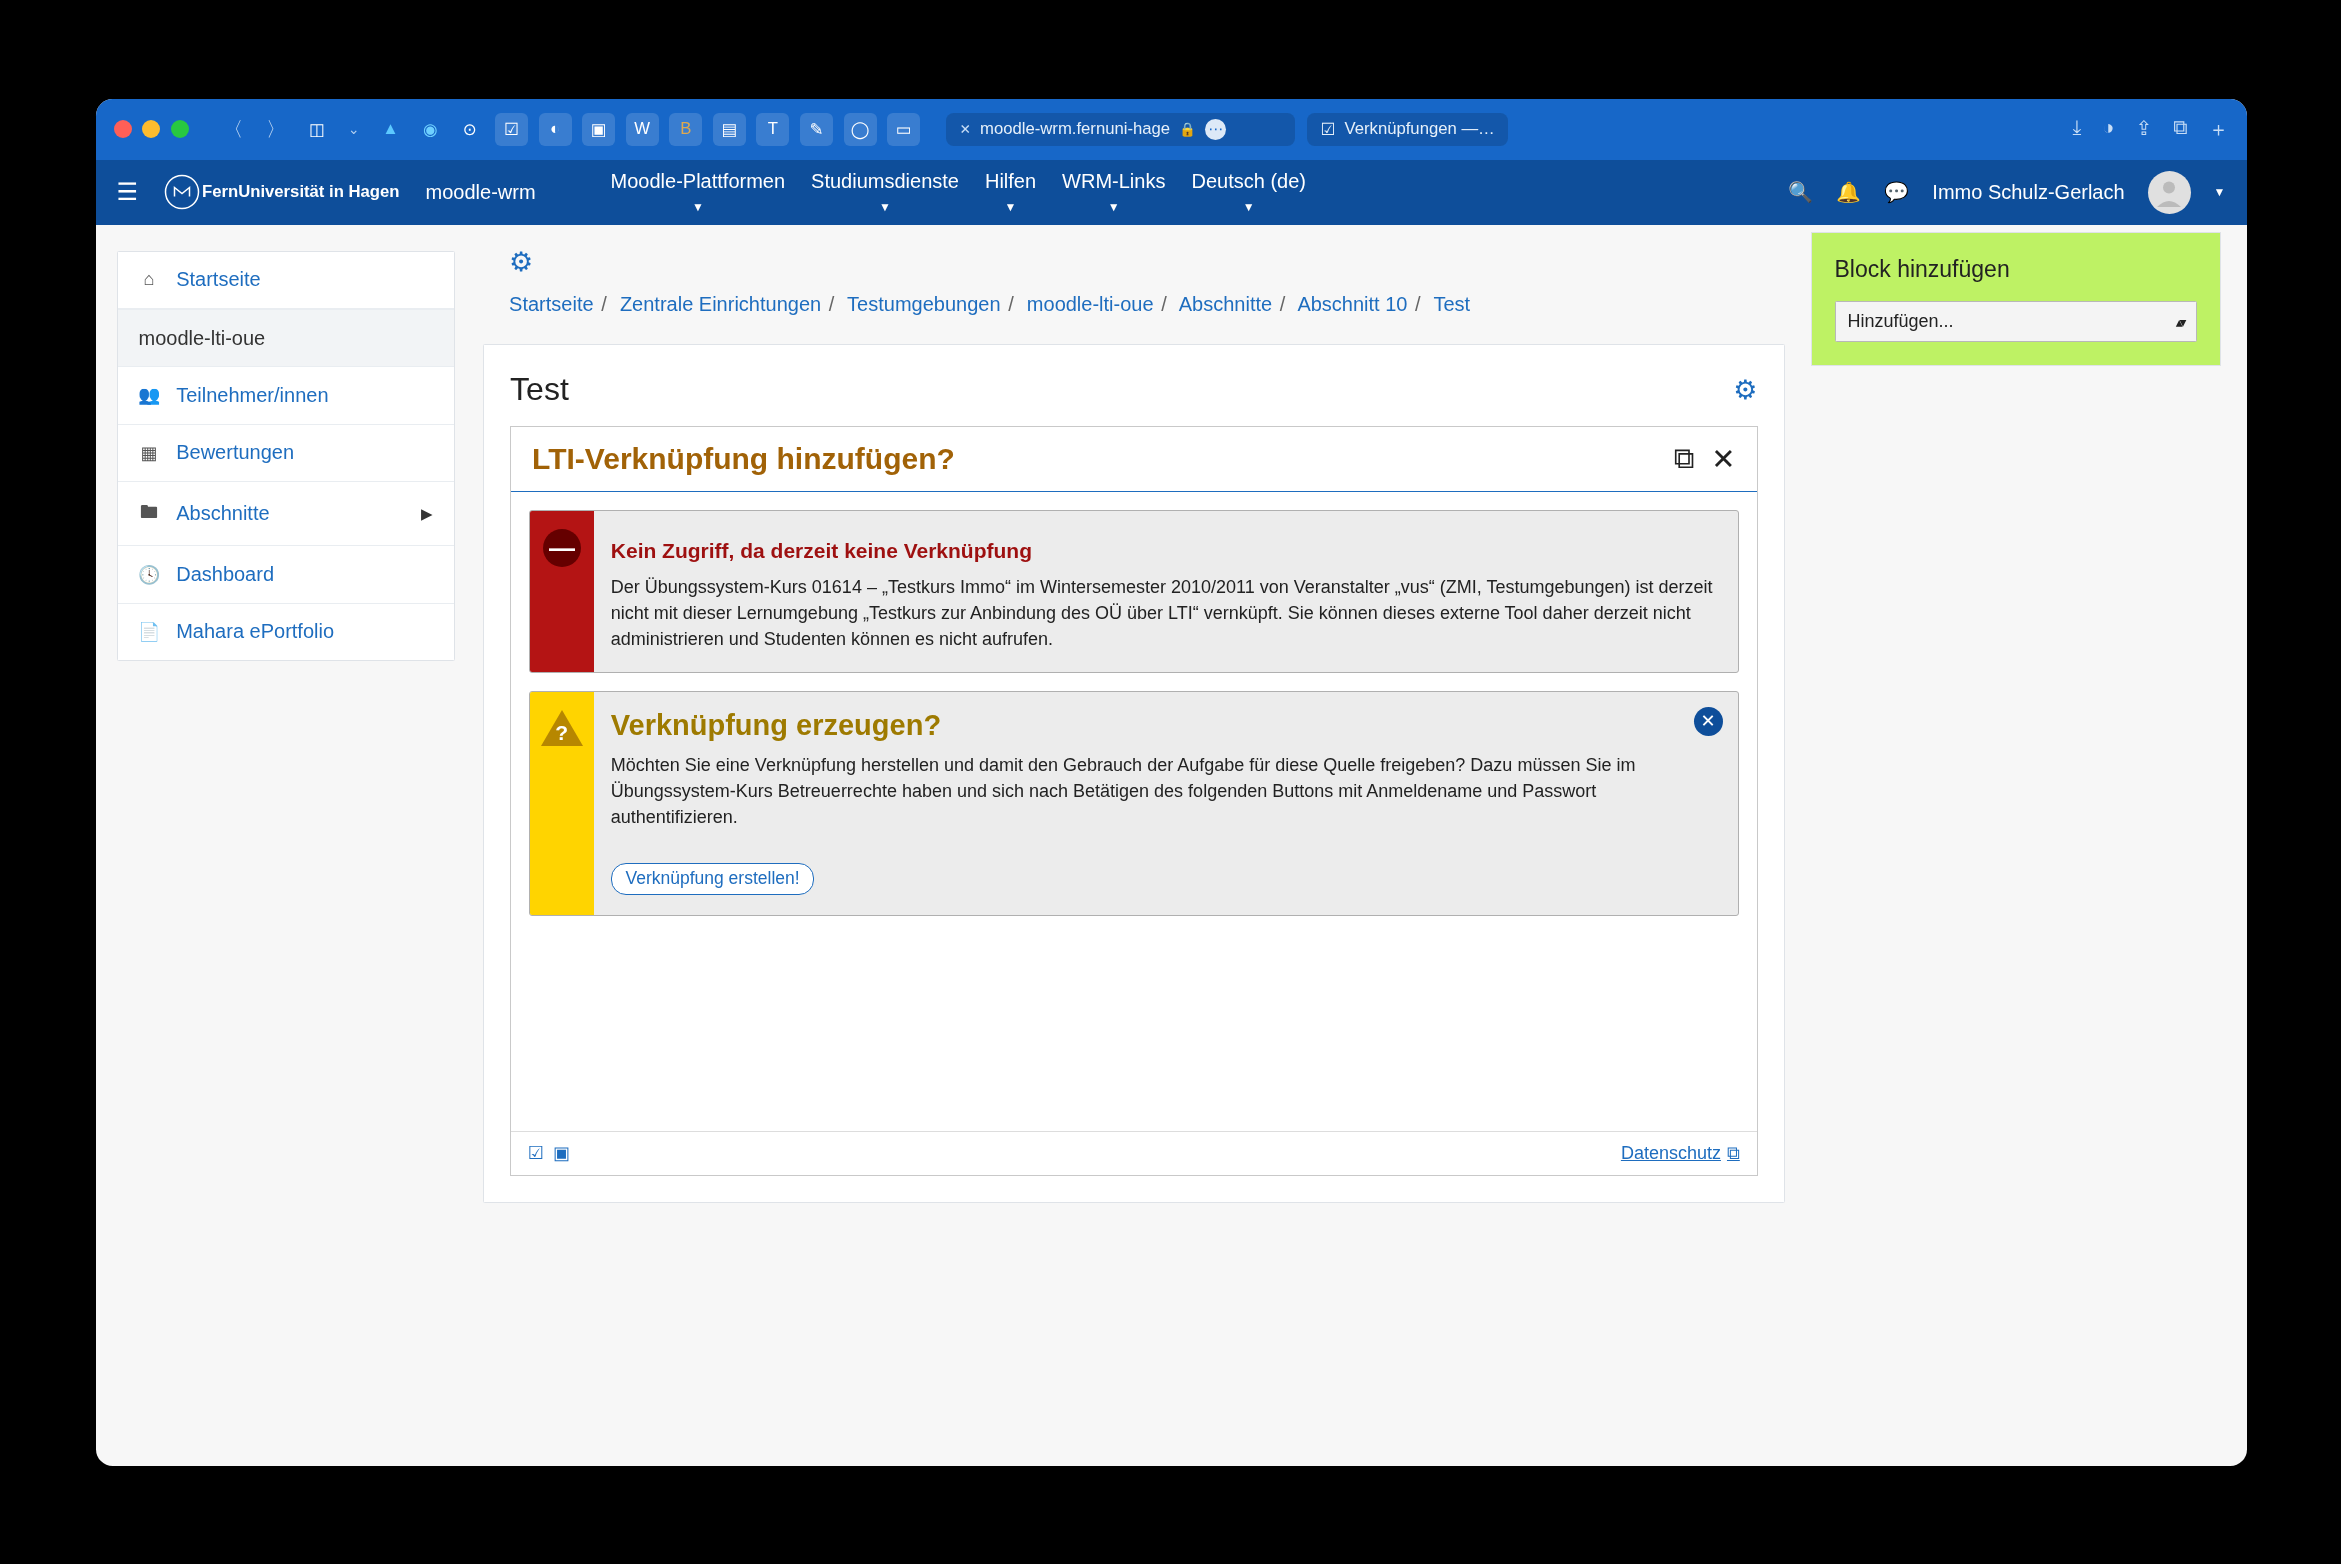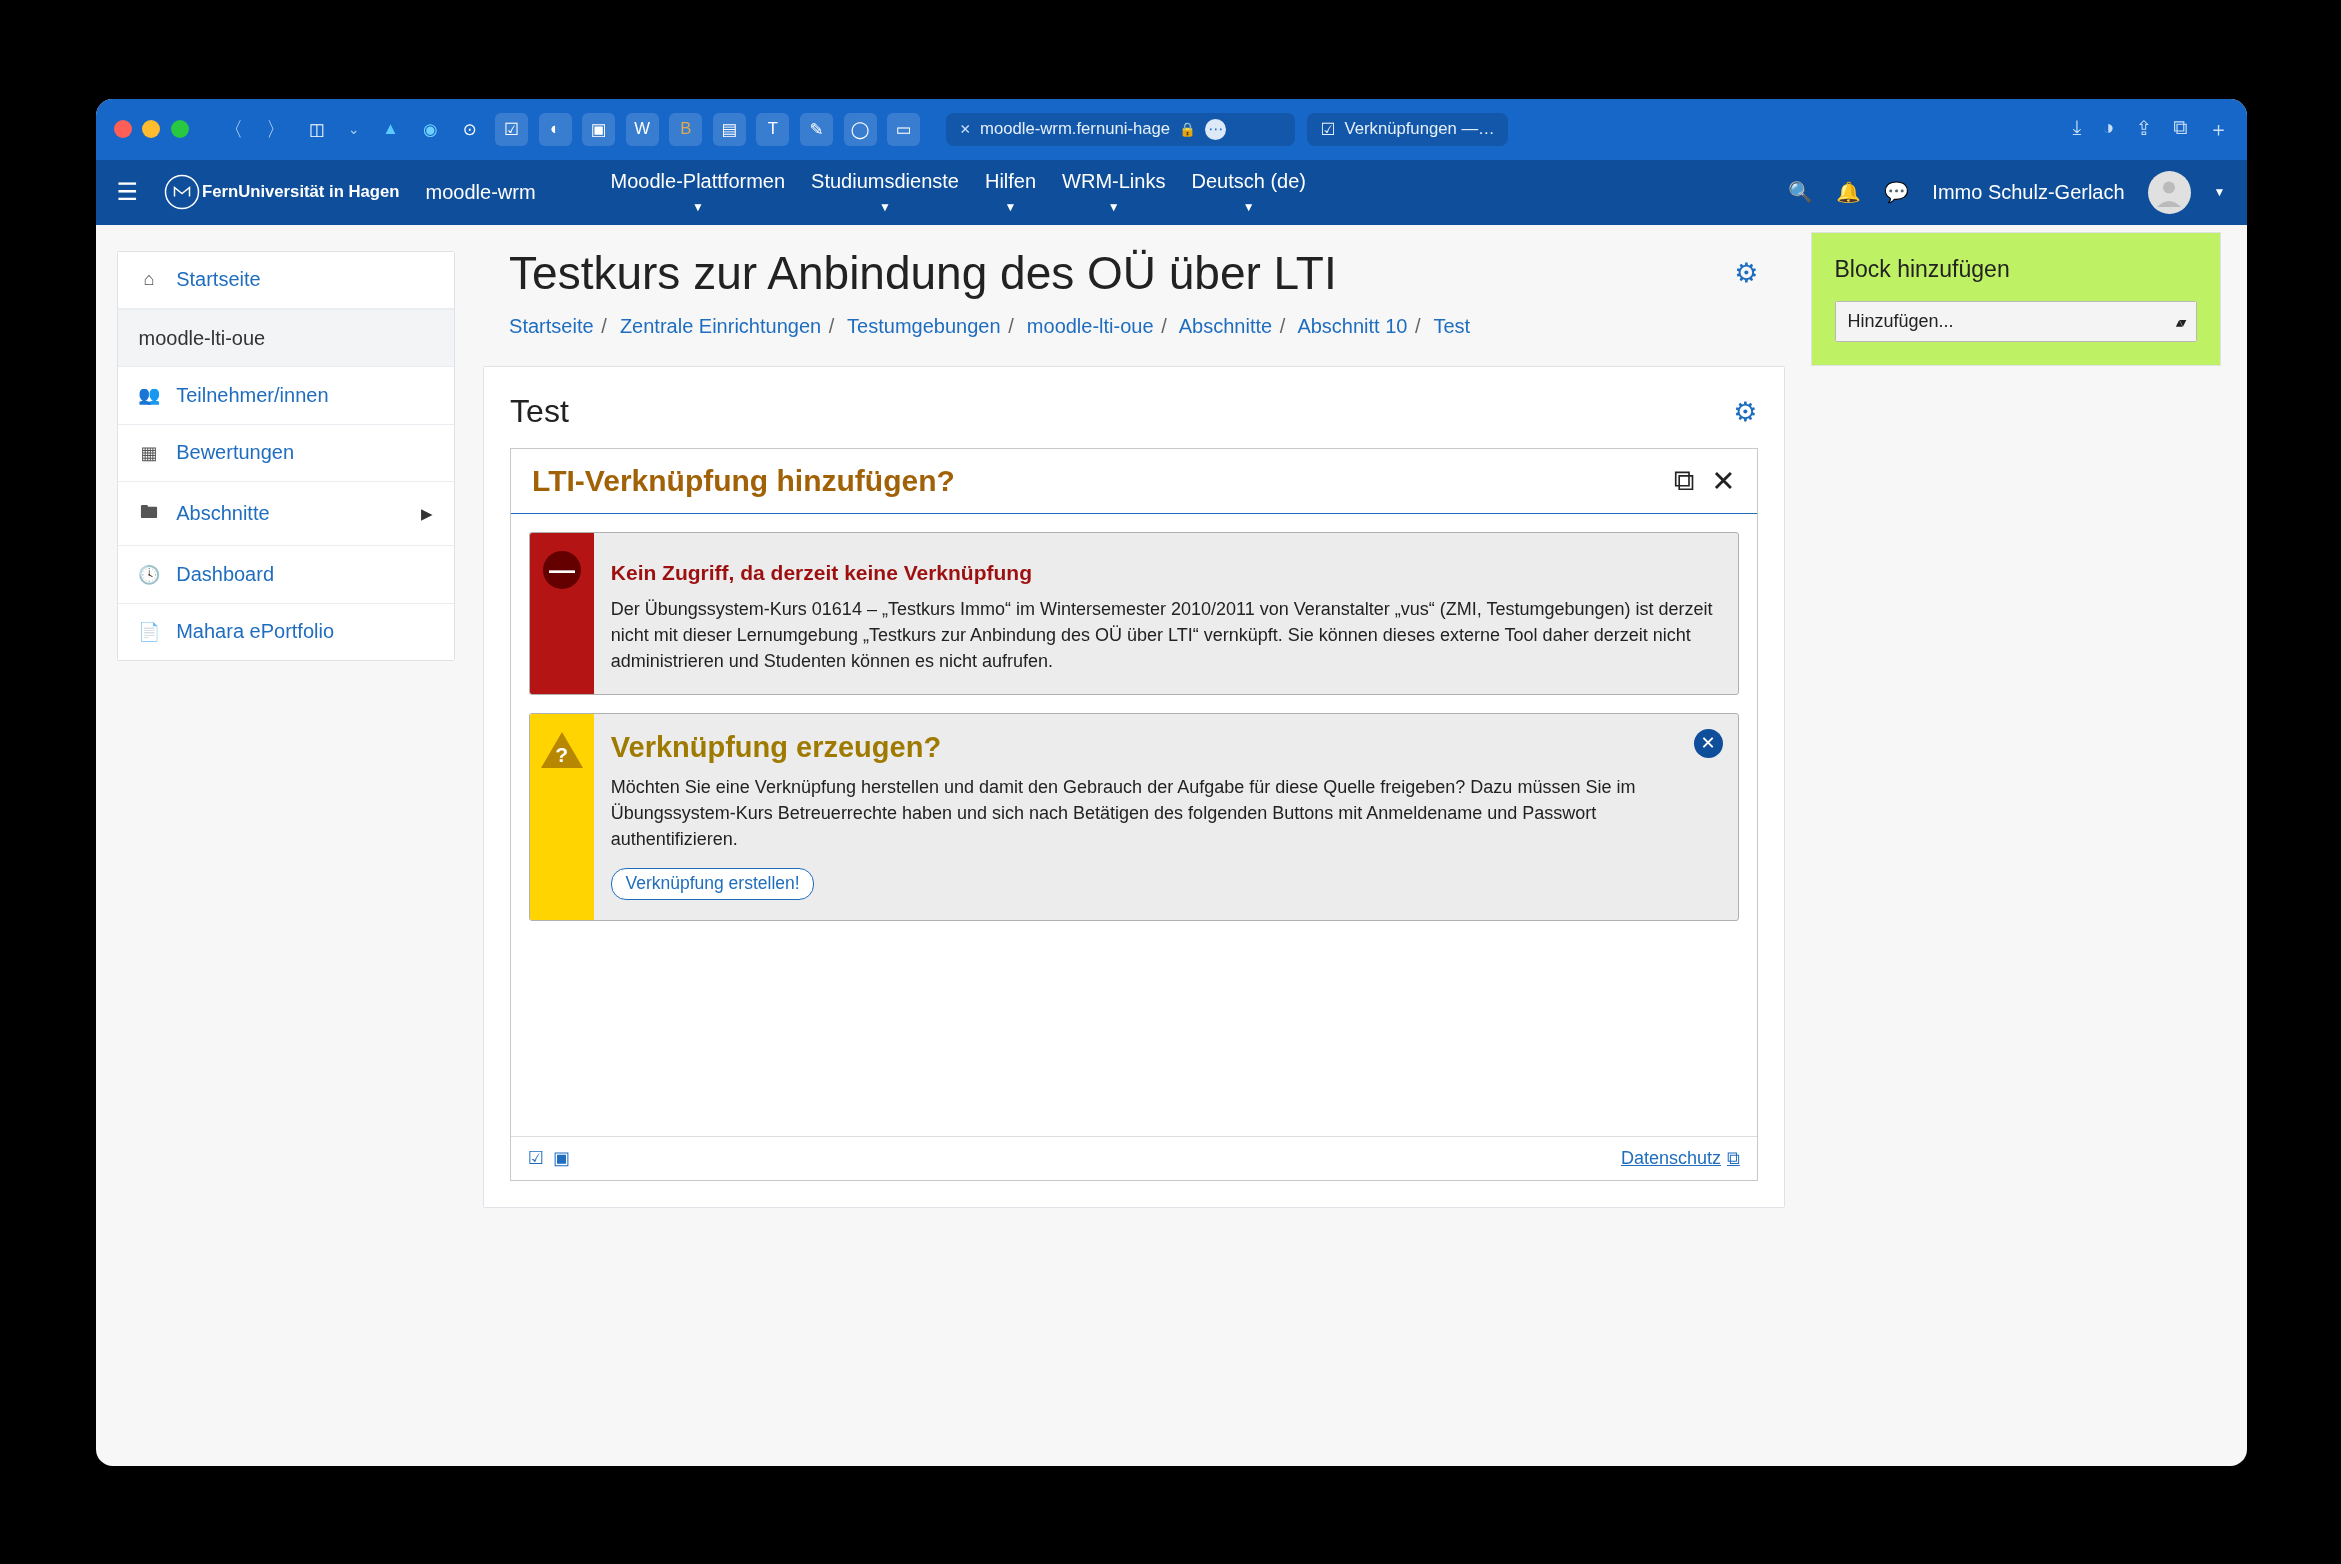--- a/index.html
+++ b/index.html
@@ -57,21 +57,21 @@
 .msgbox.warn .bar { background:#ffd400; }
 .msgbox .bar .badge { width: 38px; height: 38px; border-radius:50%; display:flex; align-items:center; justify-content:center; font-size: 26px; font-weight: 900; }
 .msgbox.err .badge { background:#650000; color:#fff; }
 .msgbox.warn .badge-tri { width: 0; height: 0; border-left: 21px solid transparent; border-right: 21px solid transparent; border-bottom: 36px solid #b78700; position:relative; }
 .msgbox.warn .badge-tri::after { content:"?"; position:absolute; left:-6.8px; top:10.6px; color:#fff; font-size:21px; font-weight:700; }
 .msgbox .body-txt { padding: 16.7px 21px 20px 16.7px; flex:1; }
 .msgbox.err h4 { color:#9e1010; font-size: 21px; font-weight: 700; margin-bottom: 10.6px; margin-top: 11px; }
 .msgbox.warn h4 { color:#9e7a00; font-size: 29px; font-weight: 700; margin-bottom: 10.6px; }
 .msgbox p { color:#222; font-size: 18px; line-height: 1.45; }
 .msgbox .close-circle { position:absolute; right:15px; top:15px; width:29px; height:29px; border-radius:50%; background:#0e4e9a; color:#fff; display:flex; align-items:center; justify-content:center; font-size:18px; cursor:pointer; }
-.vk-btn { margin-top: 15px; border: 1.5px solid #1e6dbf; color:#1e6dbf; background:#fff; padding: 4.6px 13.7px; font-size: 17.5px; border-radius: 15px; cursor:pointer; }
+.vk-btn { margin-top: 32px; border: 1.5px solid #1e6dbf; color:#1e6dbf; background:#fff; padding: 4.6px 13.7px; font-size: 17.5px; border-radius: 15px; cursor:pointer; }
 .lti-footer { display:flex; align-items:center; padding: 10.6px 16.7px; border-top: 1.5px solid #ddd; }
 .lti-footer .left { display:flex; gap:9px; color:#1e6dbf; font-size:18px; }
 .lti-footer .right { margin-left:auto; color:#1e6dbf; font-size:18px; text-decoration:underline; display:flex; gap:6px; align-items:center; }
 .lti-spacer { height: 197px; }
 .aside { width: 410px; }
 .aside-card { background:#bef264; border:1.5px solid #dfe3e8; padding: 23px; }
 .aside-card h3 { font-size: 23px; font-weight: 400; color:#222; margin-bottom: 18px; }
 .select { border: 1.5px solid #b8b8b8; background:#f4f4f4; padding: 9px 12px; font-size: 18px; color:#222; display:flex; align-items:center; border-radius: 1.5px; }
 .select .updown { margin-left:auto; font-size: 13.7px; letter-spacing:-3px; }
 </style>
@@ -200,21 +200,20 @@
         <div class="side-item">
             <span class="icon">📄</span>
             <span>Mahara ePortfolio</span>
           </div>
       </div>
     </div>
 
     <div class="main">
       <div class="content">
         <div class="page-title-row">
-          <h1 class="page-title">Testkurs zur Anbindung des OÜ über LTI</h1>
           <span class="gear-blue">⚙</span>
         </div>
         <div class="breadcrumb">
           <a>Startseite</a><span>/</span>
           <a>Zentrale Einrichtungen</a><span>/</span>
           <a>Testumgebungen</a><span>/</span>
           <a>moodle-lti-oue</a><span>/</span>
           <a>Abschnitte</a><span>/</span>
           <a>Abschnitt 10</a><span>/</span>
           <a>Test</a>

